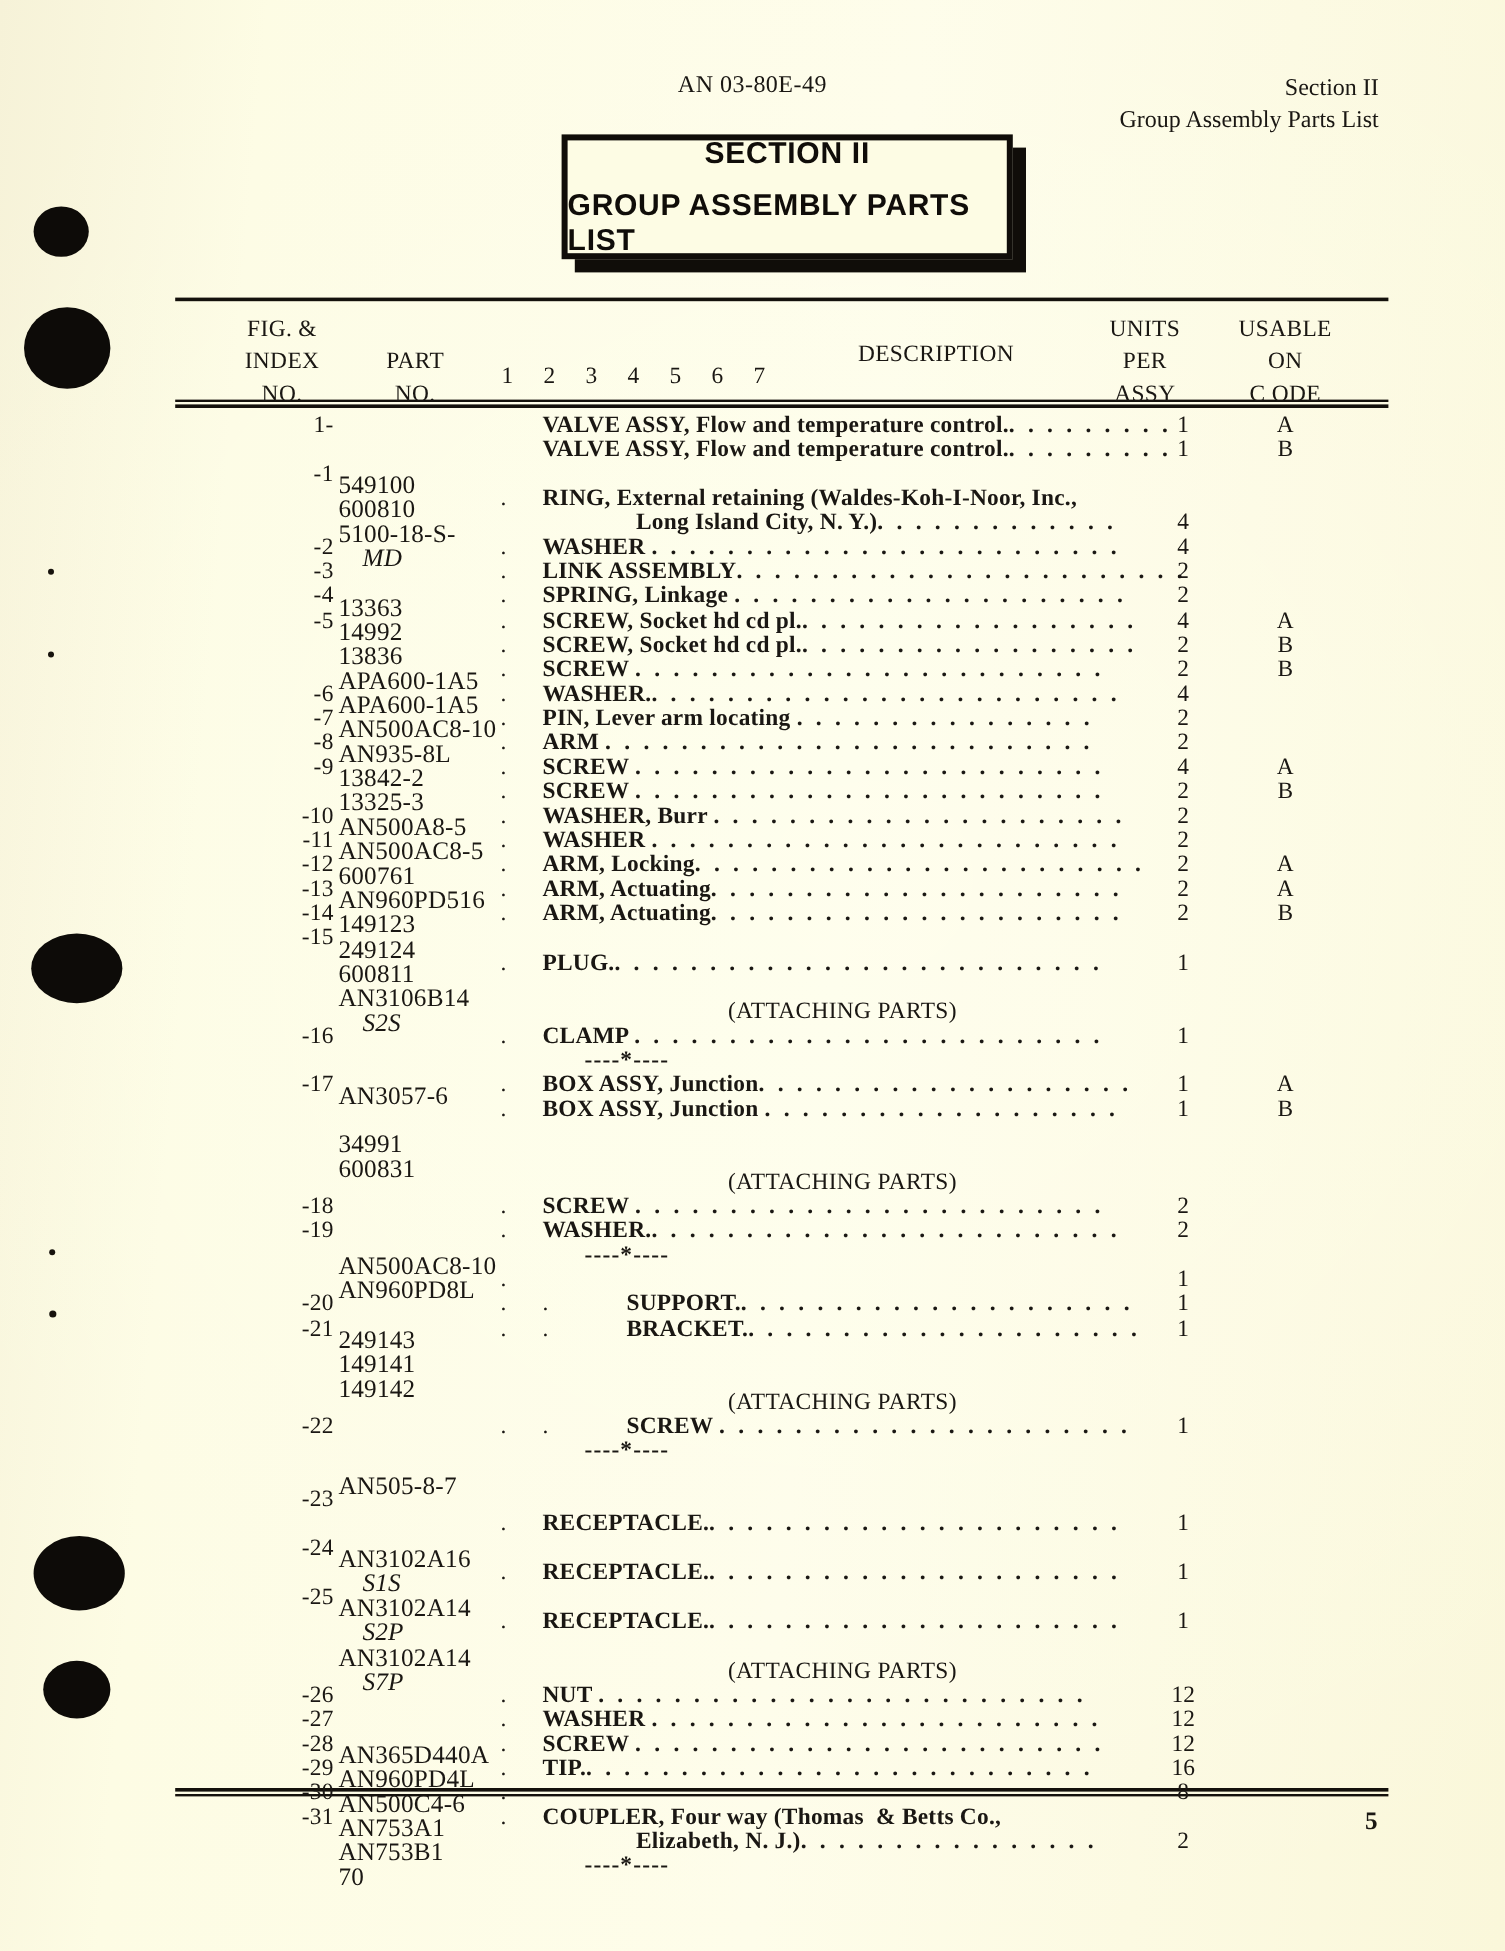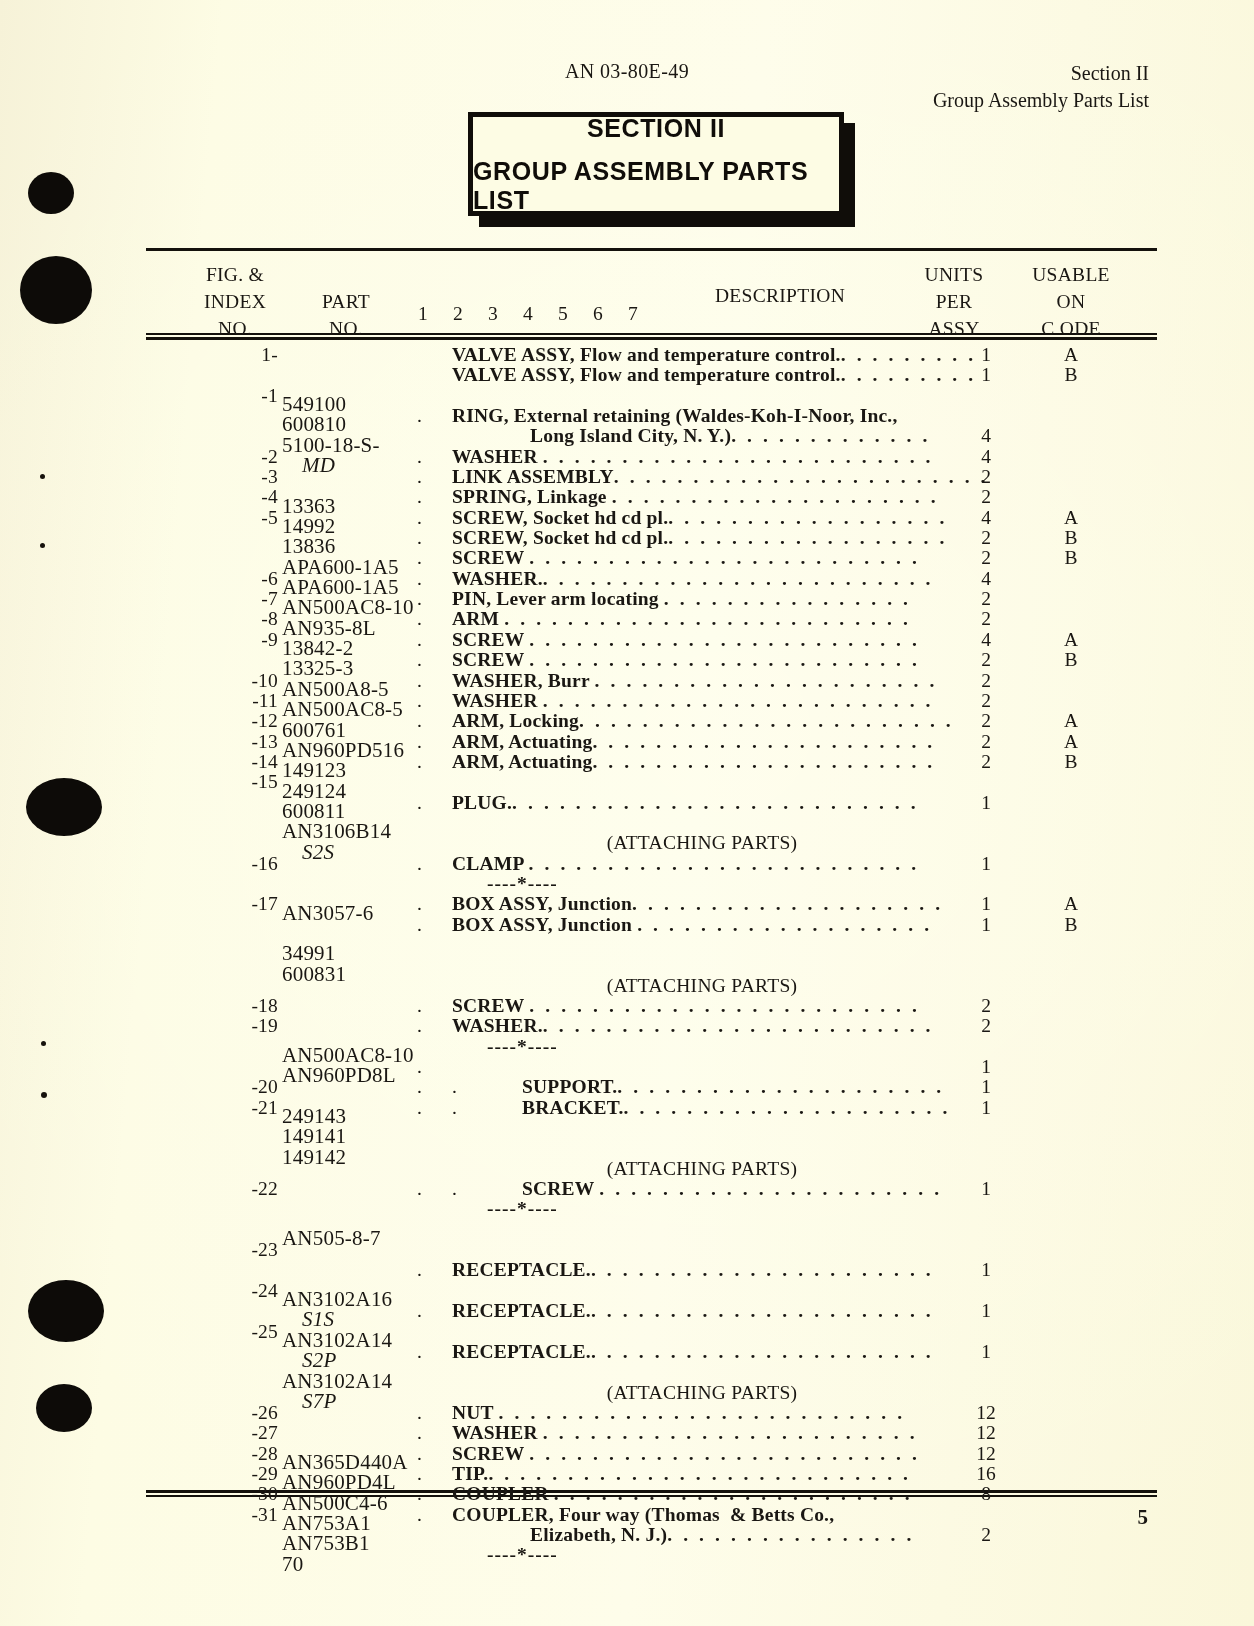--- a/index.html
+++ b/index.html
@@ -580,21 +580,20 @@
         <span class="c-fig">-29</span>
         <span class="c-part">AN753A1</span>
         <span class="c-dot1">.</span>
         <span class="c-desc">TIP.<span class="leader">. . . . . . . . . . . . . . . . . . . . . . . . . . .</span></span>
         <span class="c-units">16</span>
       </div>
       <div class="row">
         <span class="c-fig">-30</span>
         <span class="c-part">AN753B1</span>
         <span class="c-dot1">.</span>
-        <span class="c-desc">COUPLER <span class="leader">. . . . . . . . . . . . . . . . . . . . . . .</span></span>
         <span class="c-units">8</span>
       </div>
       <div class="row">
         <span class="c-fig">-31</span>
         <span class="c-part">70</span>
         <span class="c-dot1">.</span>
         <span class="c-desc">COUPLER, Four way (Thomas  &amp; Betts Co.,</span>
       </div>
       <div class="row">
         <span class="c-desc cont">Elizabeth, N. J.)<span class="leader">. . . . . . . . . . . . . . . .</span></span>

